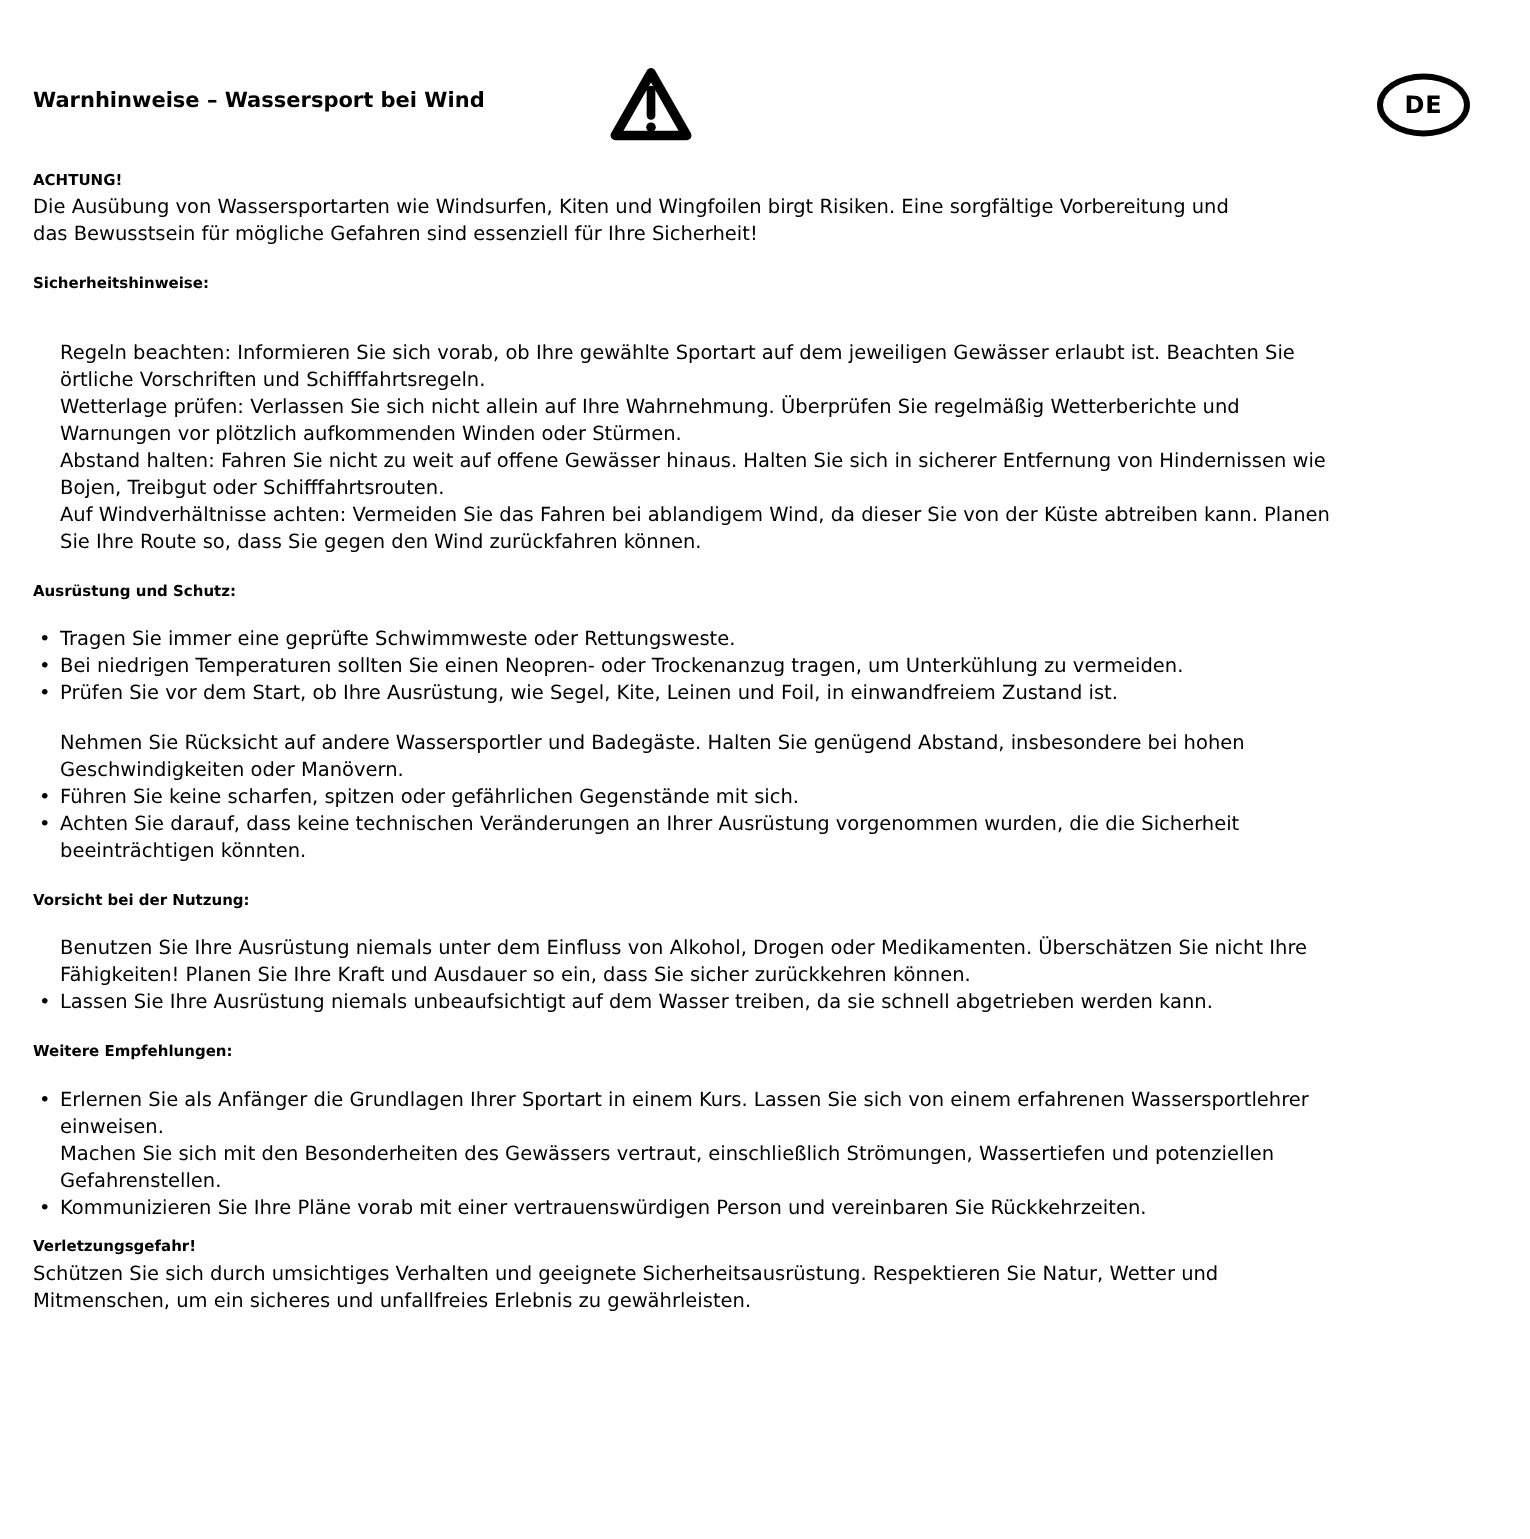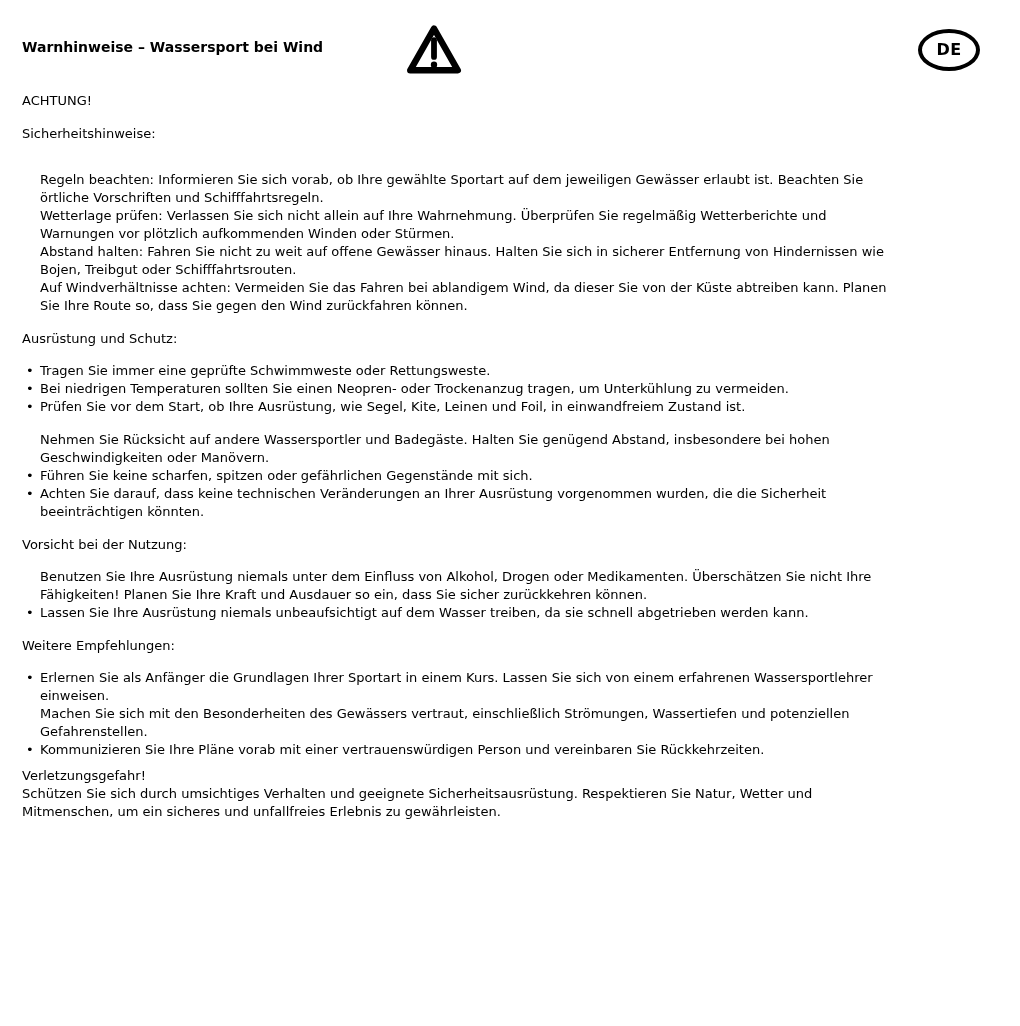--- a/index.html
+++ b/index.html
@@ -13,21 +13,21 @@
     color: #000000;
     font-family: "DejaVu Sans", "Liberation Sans", sans-serif;
     font-size: 13px;
     line-height: 18px;
     overflow: hidden;
   }
   .page {
     box-sizing: border-box;
     width: 1020px;
     height: 891px;
-    padding: 38px 30px 0 22px;
+    padding: 58px 30px 0 22px;
     border-radius: 31px;
   }
   .header {
     position: relative;
     height: 36px;
   }
   .title-line {
     font-weight: bold;
     font-size: 14px;
     line-height: 18px;
@@ -53,22 +53,22 @@
     align-items: center;
     justify-content: center;
     font-weight: bold;
     font-size: 16px;
     letter-spacing: 0.5px;
   }
   .section { margin: 15px 0 0 0; }
   .section.s0 { margin-top: 18px; }
   .section.s6 { margin-top: 8px; }
   .section-heading {
-    font-size: 13px;
-    font-weight: normal;
+    font-size: 10px;
+    font-weight: bold;
     margin: 0 0 14px 0;
     line-height: 18px;
   }
   .section.s0 .section-heading,
   .section.s6 .section-heading { margin-bottom: 0; }
   .section.s1 .section-heading { margin-bottom: 28px; }
   .para {
     white-space: pre-line;
     margin: 0;
   }
@@ -98,20 +98,22 @@
         <path d="M50 11 L91 83 L9 83 Z" fill="none" stroke="#000" stroke-width="11" stroke-linejoin="round"></path>
         <path d="M50 31 L50 60" stroke="#000" stroke-width="10" stroke-linecap="round"></path>
         <circle cx="50" cy="73.5" r="5.5" fill="#000"></circle>
       </svg>
     </span>
     <span class="de-badge">DE</span>
   </div>
 
   <div class="section s0">
     <h2 class="section-heading">ACHTUNG!</h2>
+    <p class="para">Die Ausübung von Wassersportarten wie Windsurfen, Kiten und Wingfoilen birgt Risiken. Eine sorgfältige Vorbereitung und
+das Bewusstsein für mögliche Gefahren sind essenziell für Ihre Sicherheit!</p>
   </div>
 
   <div class="section s1">
     <h2 class="section-heading">Sicherheitshinweise:</h2>
     <div class="item">
       <span class="marker"></span>
       <span class="text">Regeln beachten: Informieren Sie sich vorab, ob Ihre gewählte Sportart auf dem jeweiligen Gewässer erlaubt ist. Beachten Sie
 örtliche Vorschriften und Schifffahrtsregeln.</span>
     </div>
     <div class="item">

